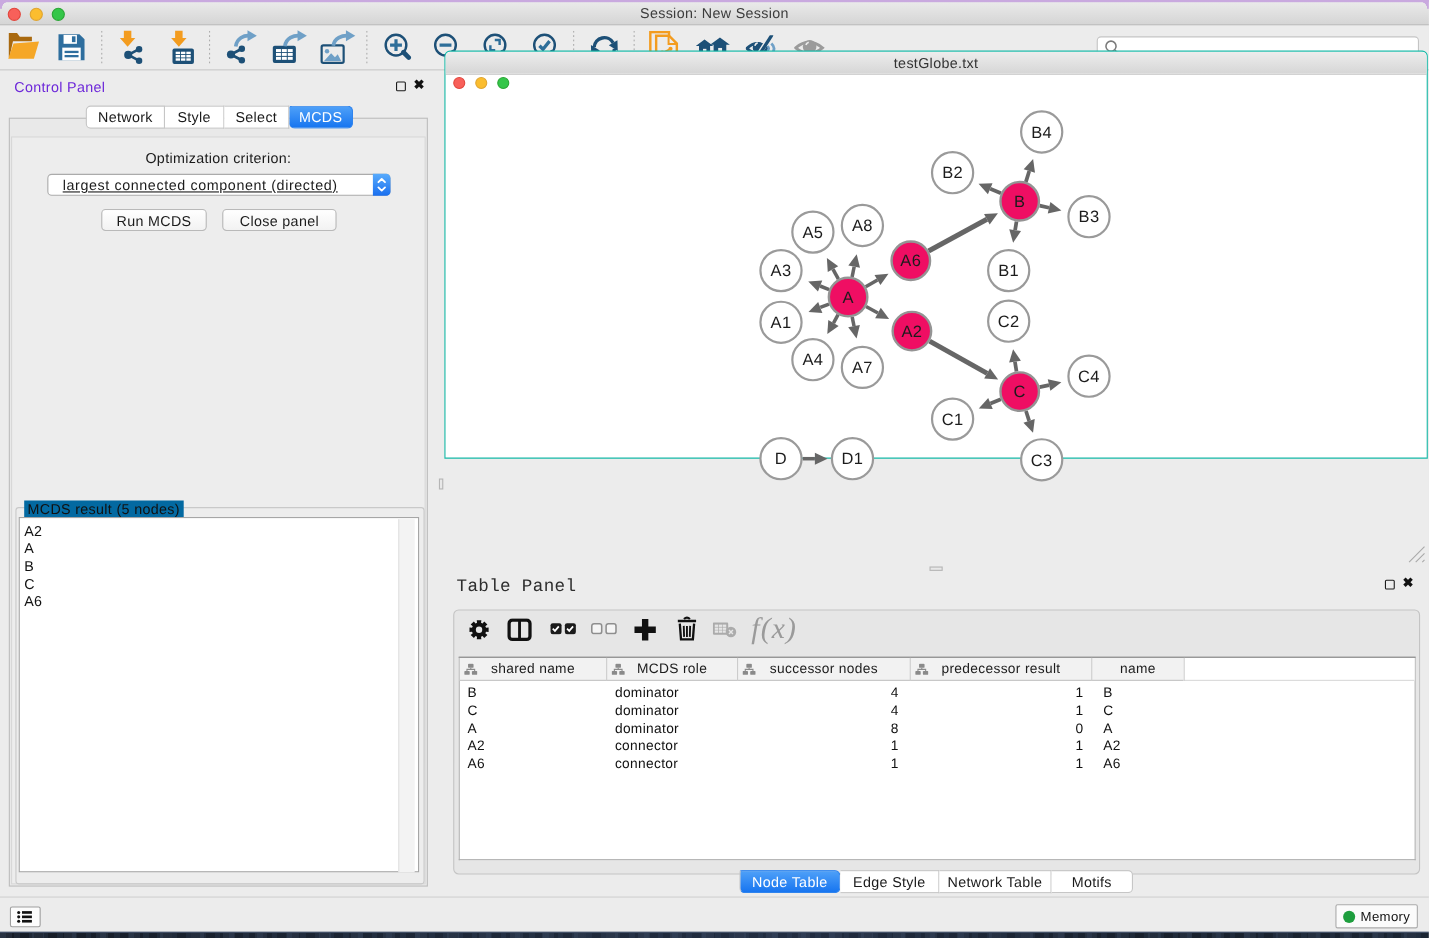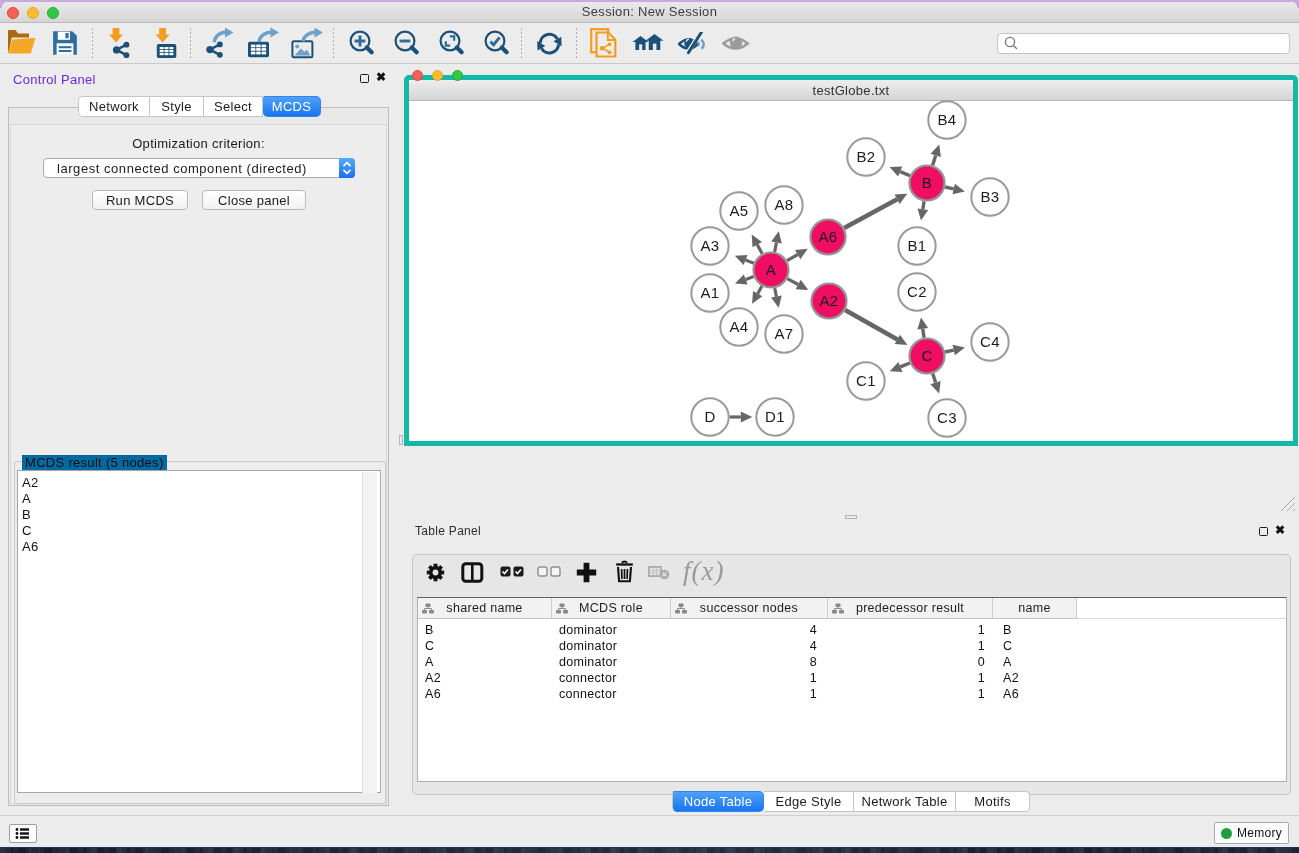--- a/index.html
+++ b/index.html
@@ -34,49 +34,49 @@
   .seg .sg { height:100%; background:#fff; border:1px solid #C6C6C6; border-left:none;
     font-size:13px; color:#1b1b1b; display:flex; align-items:center; justify-content:center; }
   .seg .sg:first-child { border-left:1px solid #C6C6C6; border-radius:4.5px 0 0 4.5px; }
   .seg .sg:last-child { border-radius:0 4.5px 4.5px 0; }
   .seg .sel { background:linear-gradient(#4EA0F8,#1775F0); color:#fff; border-color:#2F84EE; border-radius:2.5px 5px 5px 5px !important; }
   #tabBox { left:8px; top:107px; width:381px; height:699px; background:#E9E9E9; border:1px solid #BDBDBD; }
   #mcdsPanel { left:10px; top:124px; width:377px; height:680px; background:#EDEDED; border:1px solid #D8D8D8; }
   #optLabel { left:0px; top:136px; width:397px; text-align:center; font-size:13px; color:#1a1a1a; }
   #combo { left:43px; top:158px; width:312px; height:20px; background:#fff;
     border:1px solid #ABABAB; border-radius:4px; }
-  #combo .ct { position:absolute; left:13px; top:2px; font-size:13px; color:#1b1b1b; letter-spacing:0.55px; }
+  #combo .ct { position:absolute; left:13px; top:2px; font-size:13px; color:#1b1b1b; letter-spacing:0.55px;text-decoration:underline; }
   #combo .step { position:absolute; right:-1px; top:-1px; width:16px; height:20px;
     background:linear-gradient(#58ABFC,#1A6FEF); border-radius:0 4px 4px 0; }
   .btn { position:absolute; height:20px; background:linear-gradient(#FFFFFF,#F2F2F2);
     border:1px solid #B9B9B9; border-radius:4px; font-size:13px; color:#1b1b1b;
     display:flex; align-items:center; justify-content:center; }
   #groupBox { left:14px; top:461px; width:372px; height:343px; border:1px solid #C9C9C9; border-radius:3px; }
   #groupTitle { left:22px; top:455px; background:#0369a1; padding:0 3px; font-size:13px; color:#111; }
   #listBox { left:17px; top:470px; width:364px; height:323px; background:#fff; border:1px solid #A6A6A6; }
   #listBox .items { position:absolute; left:4px; top:4px; font-size:13px; color:#111; line-height:15.9px; }
   #listScroll { position:absolute; right:3px; top:1px; width:15px; height:321px;
     background:#F3F3F3; border-left:1px solid #E2E2E2; }
   
   #statusSep { left:0; top:815px; width:1299px; height:1px; background:#CFCFCF; }
   #hambBtn { left:9px; top:824px; width:28px; height:19px; background:#FCFCFC;
     border:1px solid #9E9E9E; border-radius:2px; }
   #memBtn { left:1214px; top:822px; width:75px; height:22px; background:#FBFBFB;
     border:1px solid #ABABAB; border-radius:2px; font-size:12px; color:#111;
     display:flex; align-items:center; justify-content:center; gap:5px; }
   #memBtn .dot { width:11px; height:11px; border-radius:50%; background:#1E9E3E; }
   
-  #netWin { left:404px; top:75px; width:894px; height:371px; background:#fff;
-    border:5px solid #14b8a6; border-radius:5px 5px 0 0; }
+  #netWin { left:404px; top:46px; width:894px; height:371px; background:#fff;
+    border:1px solid #14b8a6; border-radius:5px 5px 0 0; }
   #netTitle { position:absolute; left:0; top:0; right:0; height:21px;
     background:linear-gradient(#EDEDED,#D6D6D6); border-bottom:1px solid #B5B5B5;
     border-radius:5px 5px 0 0; }
   #netTitle .t { position:absolute; left:0; right:0; top:3px; text-align:center; font-size:13px; color:#333; }
   
-  #tpTitle { left:415px; top:524px; font-size:12px; color:#2e2e2e; }
+  #tpTitle { left:415px; top:524px; font-size:16px; color:#2e2e2e;font-family:Liberation Mono, monospace; }
   #tablePanel { left:412px; top:554px; width:879px; height:241px; background:#E6E6E6;
     border:1px solid #C4C4C4; border-radius:5px; }
   #tableBlock { left:417px; top:597px; width:870px; height:185px; background:#fff;
     border:1px solid #B0B0B0; border-top:1px solid #616161; }
   #thead { position:absolute; left:0; top:0; width:658px; height:21px; background:#F2F2F2;
     border-bottom:1px solid #C4C4C4; }
   #theadRest { position:absolute; left:658px; top:0; right:0; height:21px; background:#fff;
     border-bottom:1px solid #D9D9D9; }
   .hcell { position:absolute; top:0; height:21px; border-right:1px solid #CCCCCC;
     font-size:12.5px; color:#1c1c1c; }

